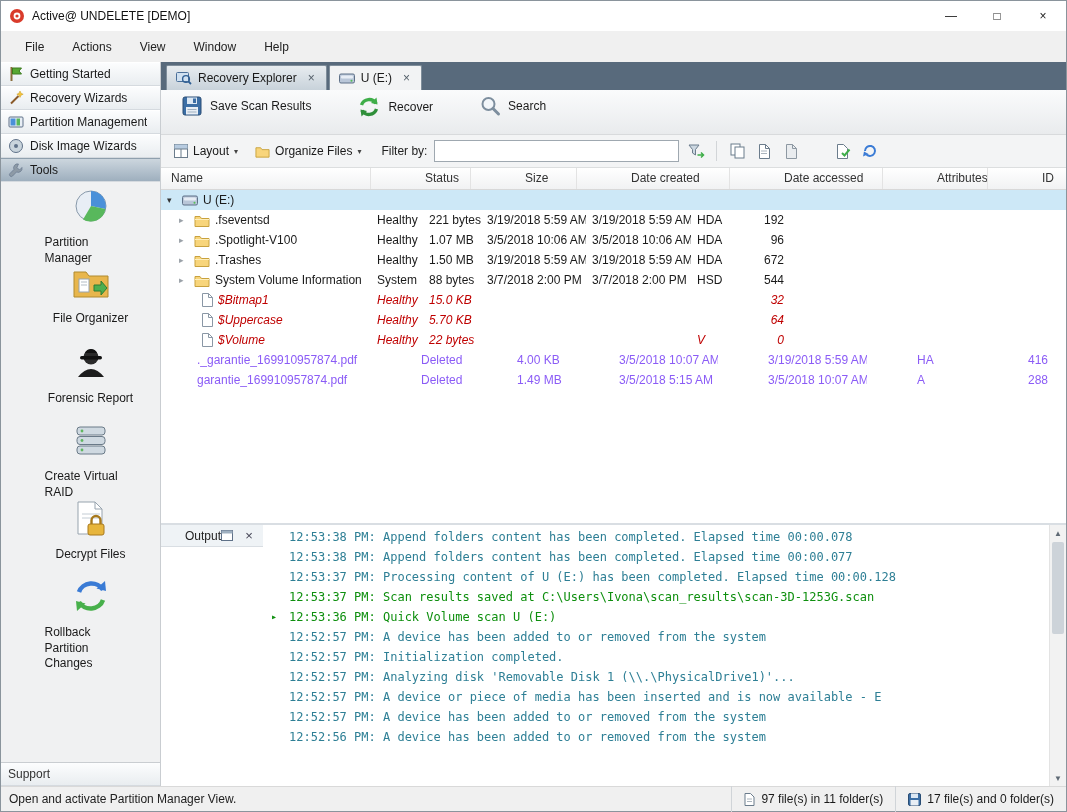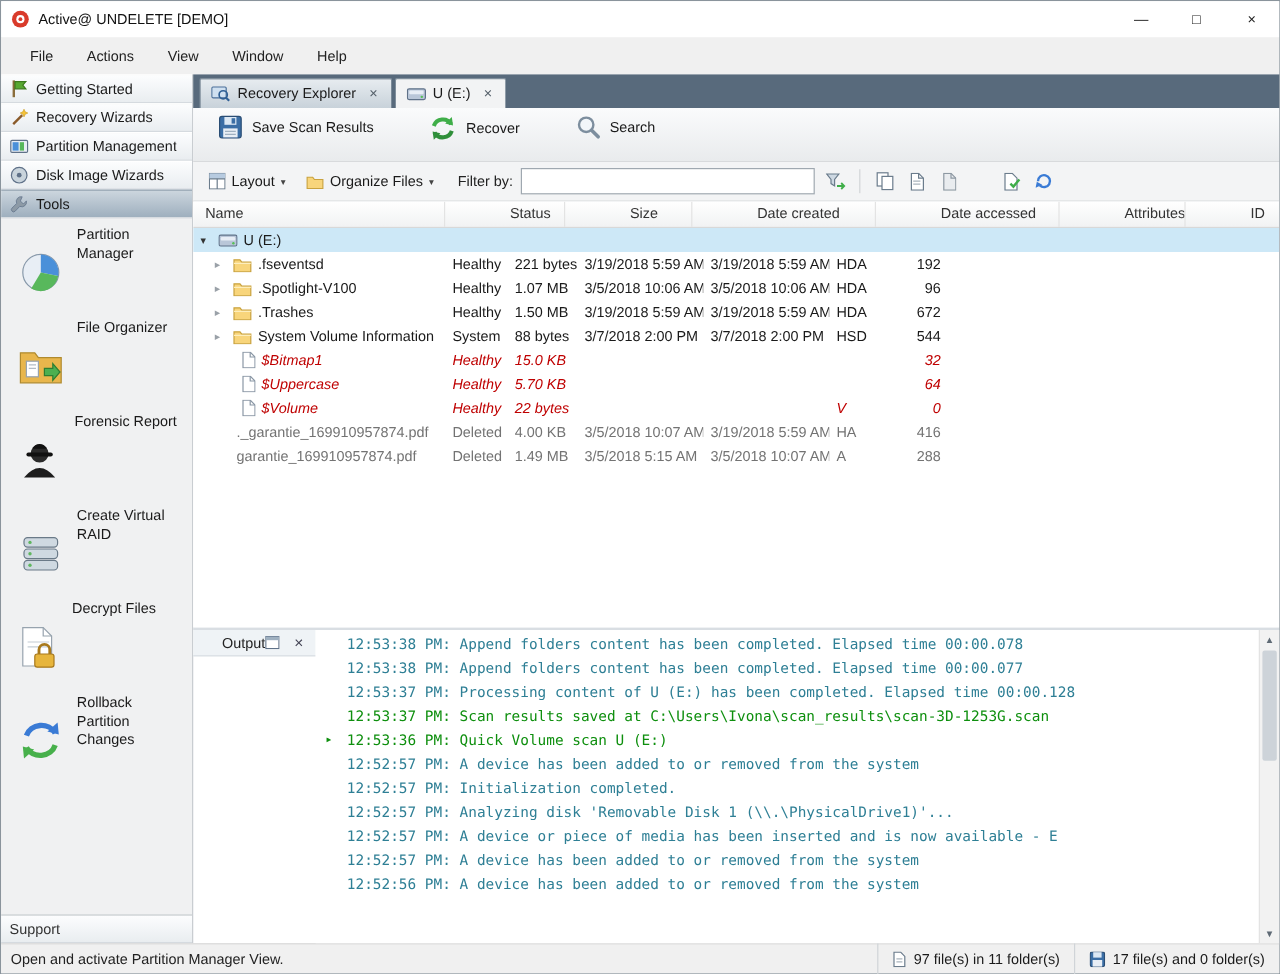--- a/index.html
+++ b/index.html
@@ -22,21 +22,21 @@
   .sidebar { width:160px; background:#f0f1f2; border-right:1px solid #c9cdd1; display:flex; flex-direction:column; min-height:0; }
   .main { flex:1; display:flex; flex-direction:column; min-width:0; }
 
   
   .nav-item { height:24px; flex:0 0 24px; display:flex; align-items:center; gap:6px; padding-left:7px;
     background:linear-gradient(#fcfdfe,#e9edf0); border-bottom:1px solid #d5dadf; border-top:1px solid #fff;
     white-space:nowrap; overflow:hidden; }
   .nav-item.selected { background:linear-gradient(#ccd6de,#9eafbe); border-top:1px solid #8fa0ae; }
   .nav-label { white-space:nowrap; overflow:hidden; }
   .tools-list { margin-top:6px; }
-  .tool-item { height:78px; display:flex; gap:11px; padding-left:14px; padding-right:4px; }
+  .tool-item { height:78px; display:flex; align-items:center; gap:11px; padding-left:24px; padding-right:4px;flex-direction:column; }
   .tool-label { line-height:1.3; max-width:92px; }
   .sidebar-spacer { flex:1; }
   .nav-item.support { border-top:1px solid #c9cdd1; color:#333; }
 
   
   .tabstrip { height:28px; background:#586a7c; display:flex; align-items:flex-end; padding-left:5px; flex:0 0 auto; }
   .tab { height:25px; display:flex; align-items:center; gap:6px; padding:0 9px;
     background:linear-gradient(#e7ecf0,#c8d2da); border:1px solid #7f8e9b; border-bottom:none; margin-right:2px;
     border-radius:2px 2px 0 0; }
   .tab.active { background:#f2f3f4; }
@@ -70,21 +70,21 @@
   .grid-row.selected { background:#cde8f7; }
   .cell { overflow:hidden; white-space:nowrap; padding-left:6px; }
   .cell-id { text-align:right; padding-right:12px; }
   .name-cell { display:flex; align-items:center; gap:5px; padding-left:6px; }
   .kind-folder { padding-left:18px; }
   .kind-file { padding-left:40px; }
   .kind-deleted { padding-left:36px; }
   .chevron { width:10px; font-size:9px; color:#333; flex:0 0 10px; }
   .chevron.dim { color:#9aa1a8; }
   .style-meta { color:#bf0000; font-style:italic; }
-  .style-deleted { color:#737373; }
+  .style-deleted { color:#8b5cf6;gap:44px; }
   .icon { display:inline-flex; align-items:center; justify-content:center; }
   .icon svg { display:block; }
 
   
   .output-panel { height:263px; flex:0 0 263px; display:flex; flex-direction:row; border-top:2px solid #d9dee3; }
   .output-header { height:22px; flex:0 0 22px; background:#eff3f6; border-bottom:1px solid #d9dee3;
     display:flex; align-items:center; padding:0 6px 0 24px; }
   .output-title { margin-right:auto; color:#222; }
   .oh-icon { margin-right:8px; }
   .oh-close { width:16px; text-align:center; color:#445; font-size:13px; }

